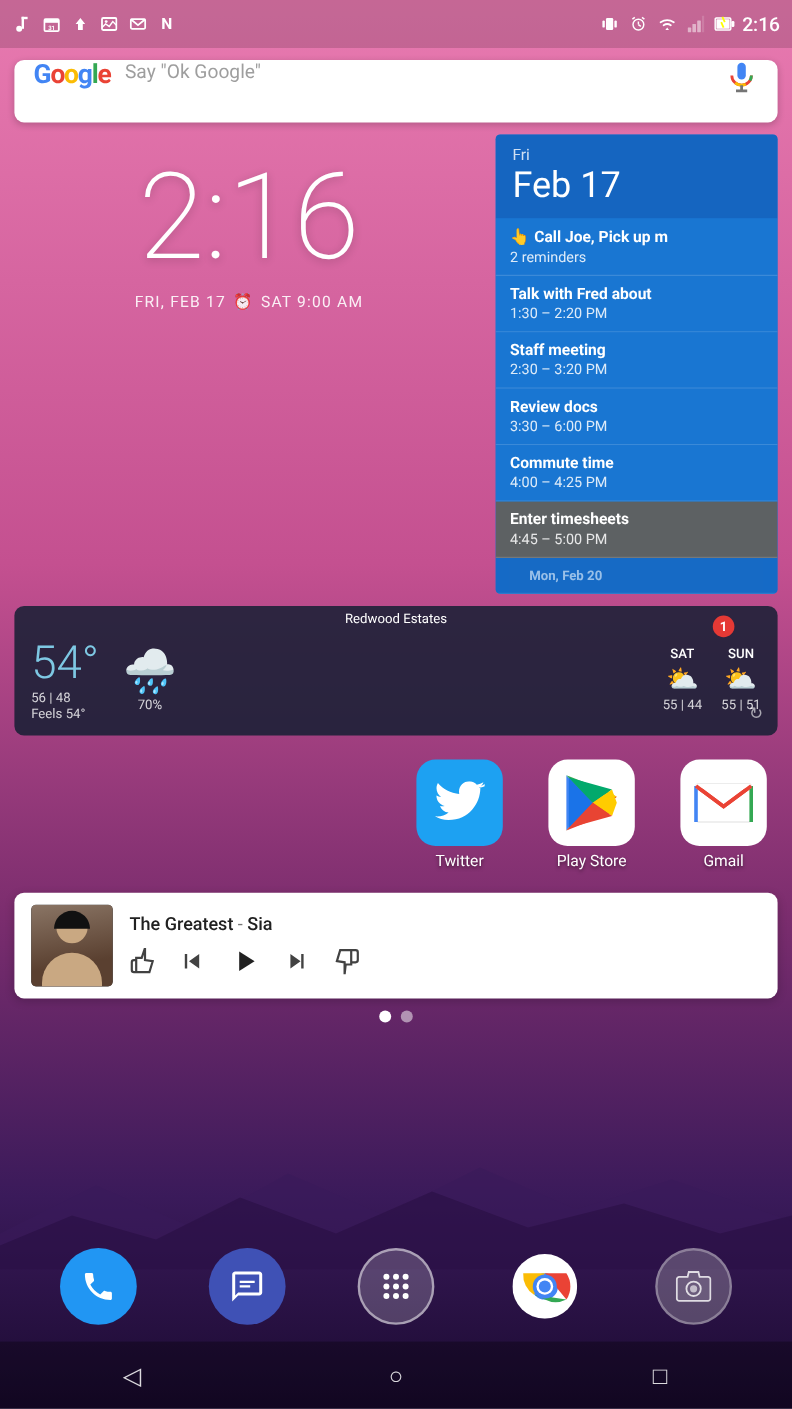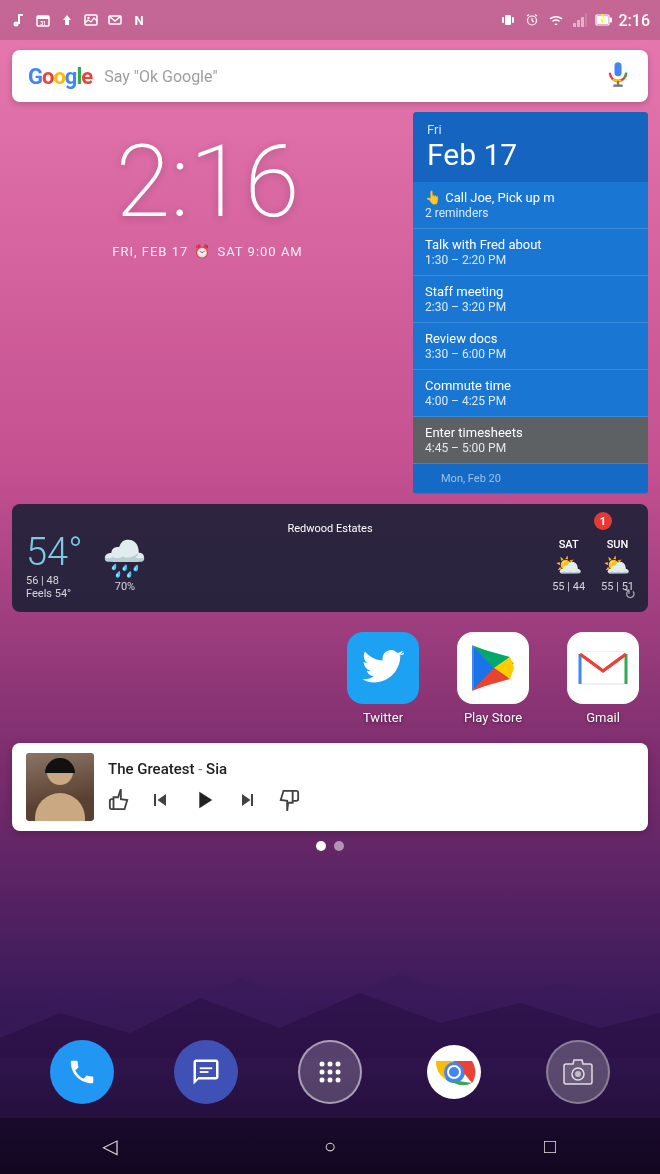--- a/index.html
+++ b/index.html
@@ -47,21 +47,20 @@
       color: white;
     }
 
     
     .search-bar {
       margin: 10px 12px;
       background: white;
       border-radius: 8px;
       height: 52px;
       display: flex;
-      align-items: center;
       padding: 0 16px;
       box-shadow: 0 2px 6px rgba(0,0,0,0.2);
     }
     .google-logo {
       font-size: 22px;
       font-weight: 700;
       letter-spacing: -1px;
       margin-right: 12px;
       flex-shrink: 0;
     }
@@ -140,21 +139,21 @@
       padding: 8px 12px;
       border-bottom: 1px solid rgba(255,255,255,0.15);
     }
     .calendar-event.dark {
       background: #5d6163;
       padding-left: 12px;
     }
     .event-title {
       color: white;
       font-size: 13px;
-      font-weight: 400;
+      font-weight: 700;
     }
     .event-time {
       color: rgba(255,255,255,0.85);
       font-size: 12px;
       margin-top: 1px;
     }
     .event-icon {
       display: inline-block;
       margin-right: 4px;
     }
@@ -539,21 +538,21 @@
       <div class="event-title">Enter timesheets</div>
       <div class="event-time">4:45 – 5:00 PM</div>
     </div>
     <div class="calendar-event" style="background:#1565C0;opacity:0.7;">
       <div class="event-title" style="font-size:11px;opacity:0.8;padding-left:16px;">Mon, Feb 20</div>
     </div>
   </div>
 </div>
 
 <div class="weather-widget">
-  <div style="position:absolute;top:18px;left:50%;transform:translateX(-50%);font-size:11px;color:white;white-space:nowrap;">Redwood Estates</div>
+  <div style="position:absolute;top:4px;left:50%;transform:translateX(-50%);font-size:11px;color:white;white-space:nowrap;">Redwood Estates</div>
   <div style="margin-top:14px;">
     <div class="weather-temp">54°</div>
     <div class="weather-hi-lo">
       <span>56</span> | <span>48</span>
     </div>
     <div class="weather-feels">Feels 54°</div>
   </div>
   <div class="weather-center" style="margin-top:14px;margin-left:10px;">
     <div class="weather-icon-main">🌧️</div>
     <div class="weather-percent">70%</div>

